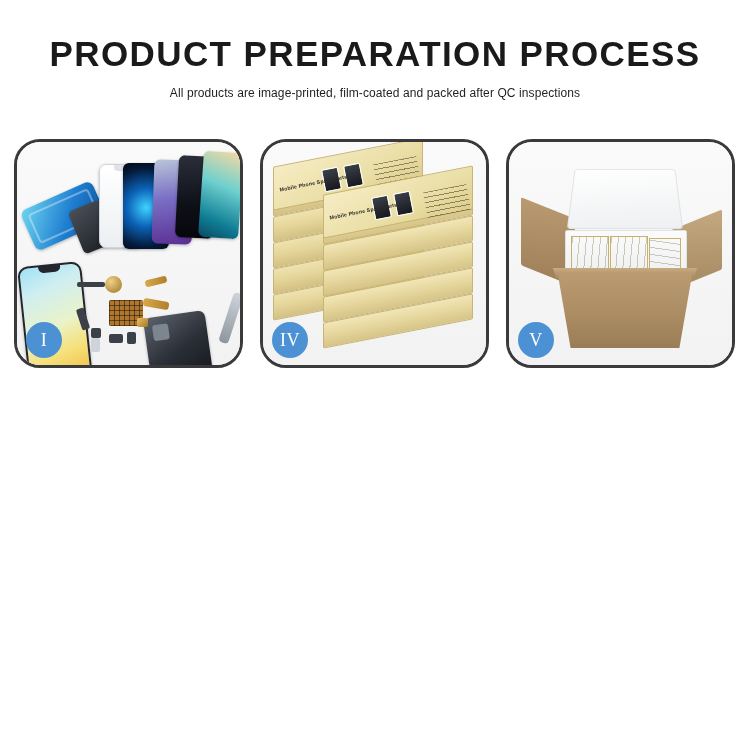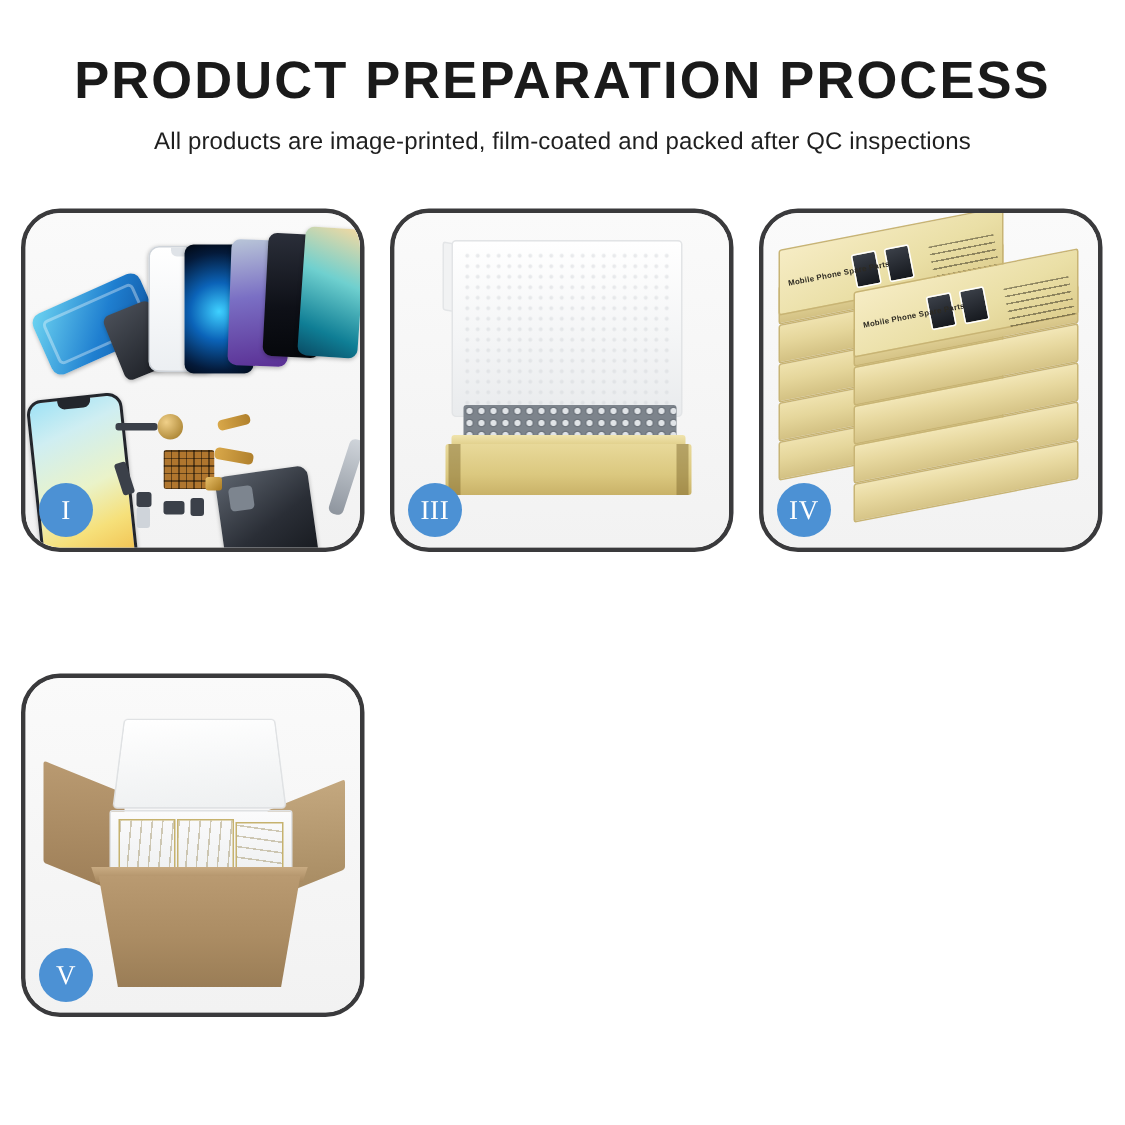--- a/index.html
+++ b/index.html
@@ -13,21 +13,21 @@
 
   
   .header { position: absolute; left: 0; top: 36px; width: 750px; text-align: center; }
   .title {
     font-family: "Liberation Sans", sans-serif;
     font-size: 35px; font-weight: bold; letter-spacing: 1.4px;
     color: #1a1a1a; line-height: 1.05; white-space: nowrap;
   }
   .subtitle {
     margin-top: 13px;
-    font-size: 16px; font-weight: normal; letter-spacing: .1px;
+    font-size: 12px; font-weight: normal; letter-spacing: .1px;
     color: #1f1f1f; white-space: nowrap;
   }
 
   
   .grid {
     position: absolute; left: 14px; top: 139px;
     width: 722px; height: 540px;
     display: grid;
     grid-template-columns: repeat(3, 229px);
     grid-template-rows: repeat(2, 229px);
@@ -376,31 +376,20 @@
         <div class="chip" style="left:92px;top:192px;width:14px;height:9px;"></div>
         <div class="chip" style="left:110px;top:190px;width:9px;height:12px;"></div>
         <div class="chip gold" style="left:120px;top:176px;width:11px;height:9px;"></div>
         <div class="chip" style="left:74px;top:196px;width:9px;height:14px;background:#cfd4da;"></div>
         <div class="tool"></div>
       </div>
       <div class="badge">I</div>
     </div>
 
 
-    <div class="panel p3">
-      <div class="panel-stage">
-        <div class="foam-wing-l"></div>
-        <div class="foam-wing-r"></div>
-        <div class="foam-lid"></div>
-        <div class="bubble-fill"></div>
-        <div class="box-rim"></div>
-        <div class="box-front"></div>
-      </div>
-      <div class="badge">III</div>
-    </div>
 
     <div class="panel p4">
       <div class="panel-stage">
         <div class="stackwrap">
           <div class="bx b4"></div>
           <div class="bx b3"></div>
           <div class="bx b2"></div>
           <div class="bx b1"></div>
           <div class="bx b0"></div>
           <div class="lid l1"></div>

